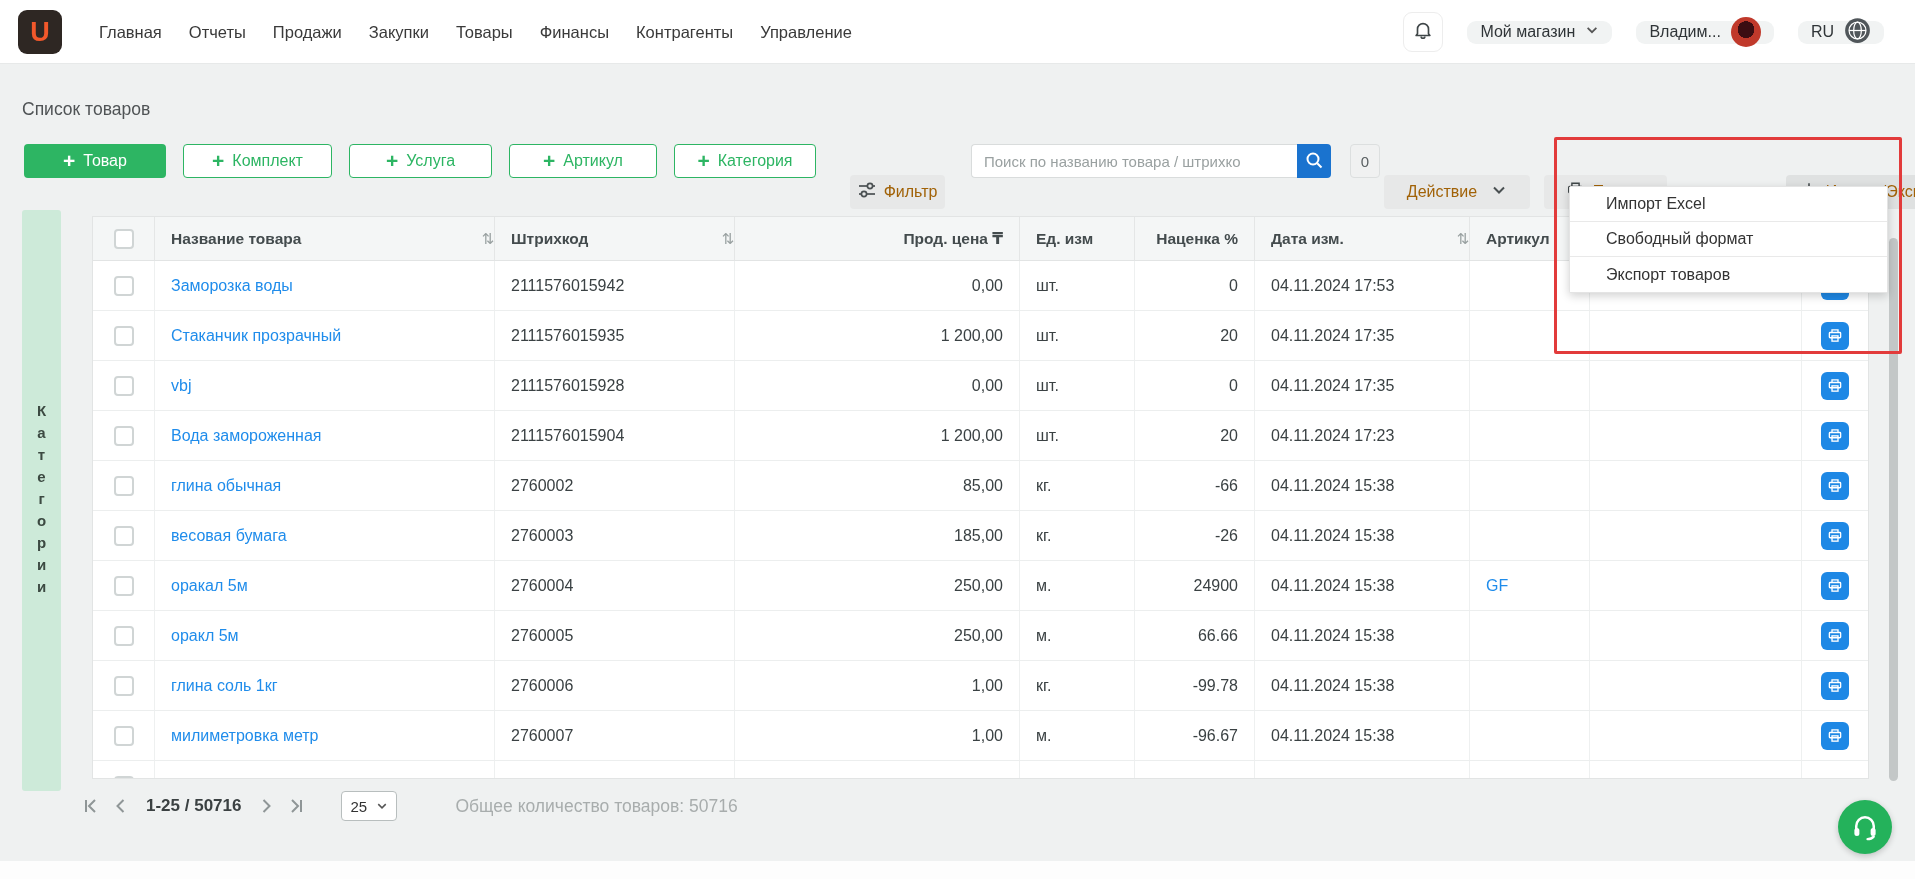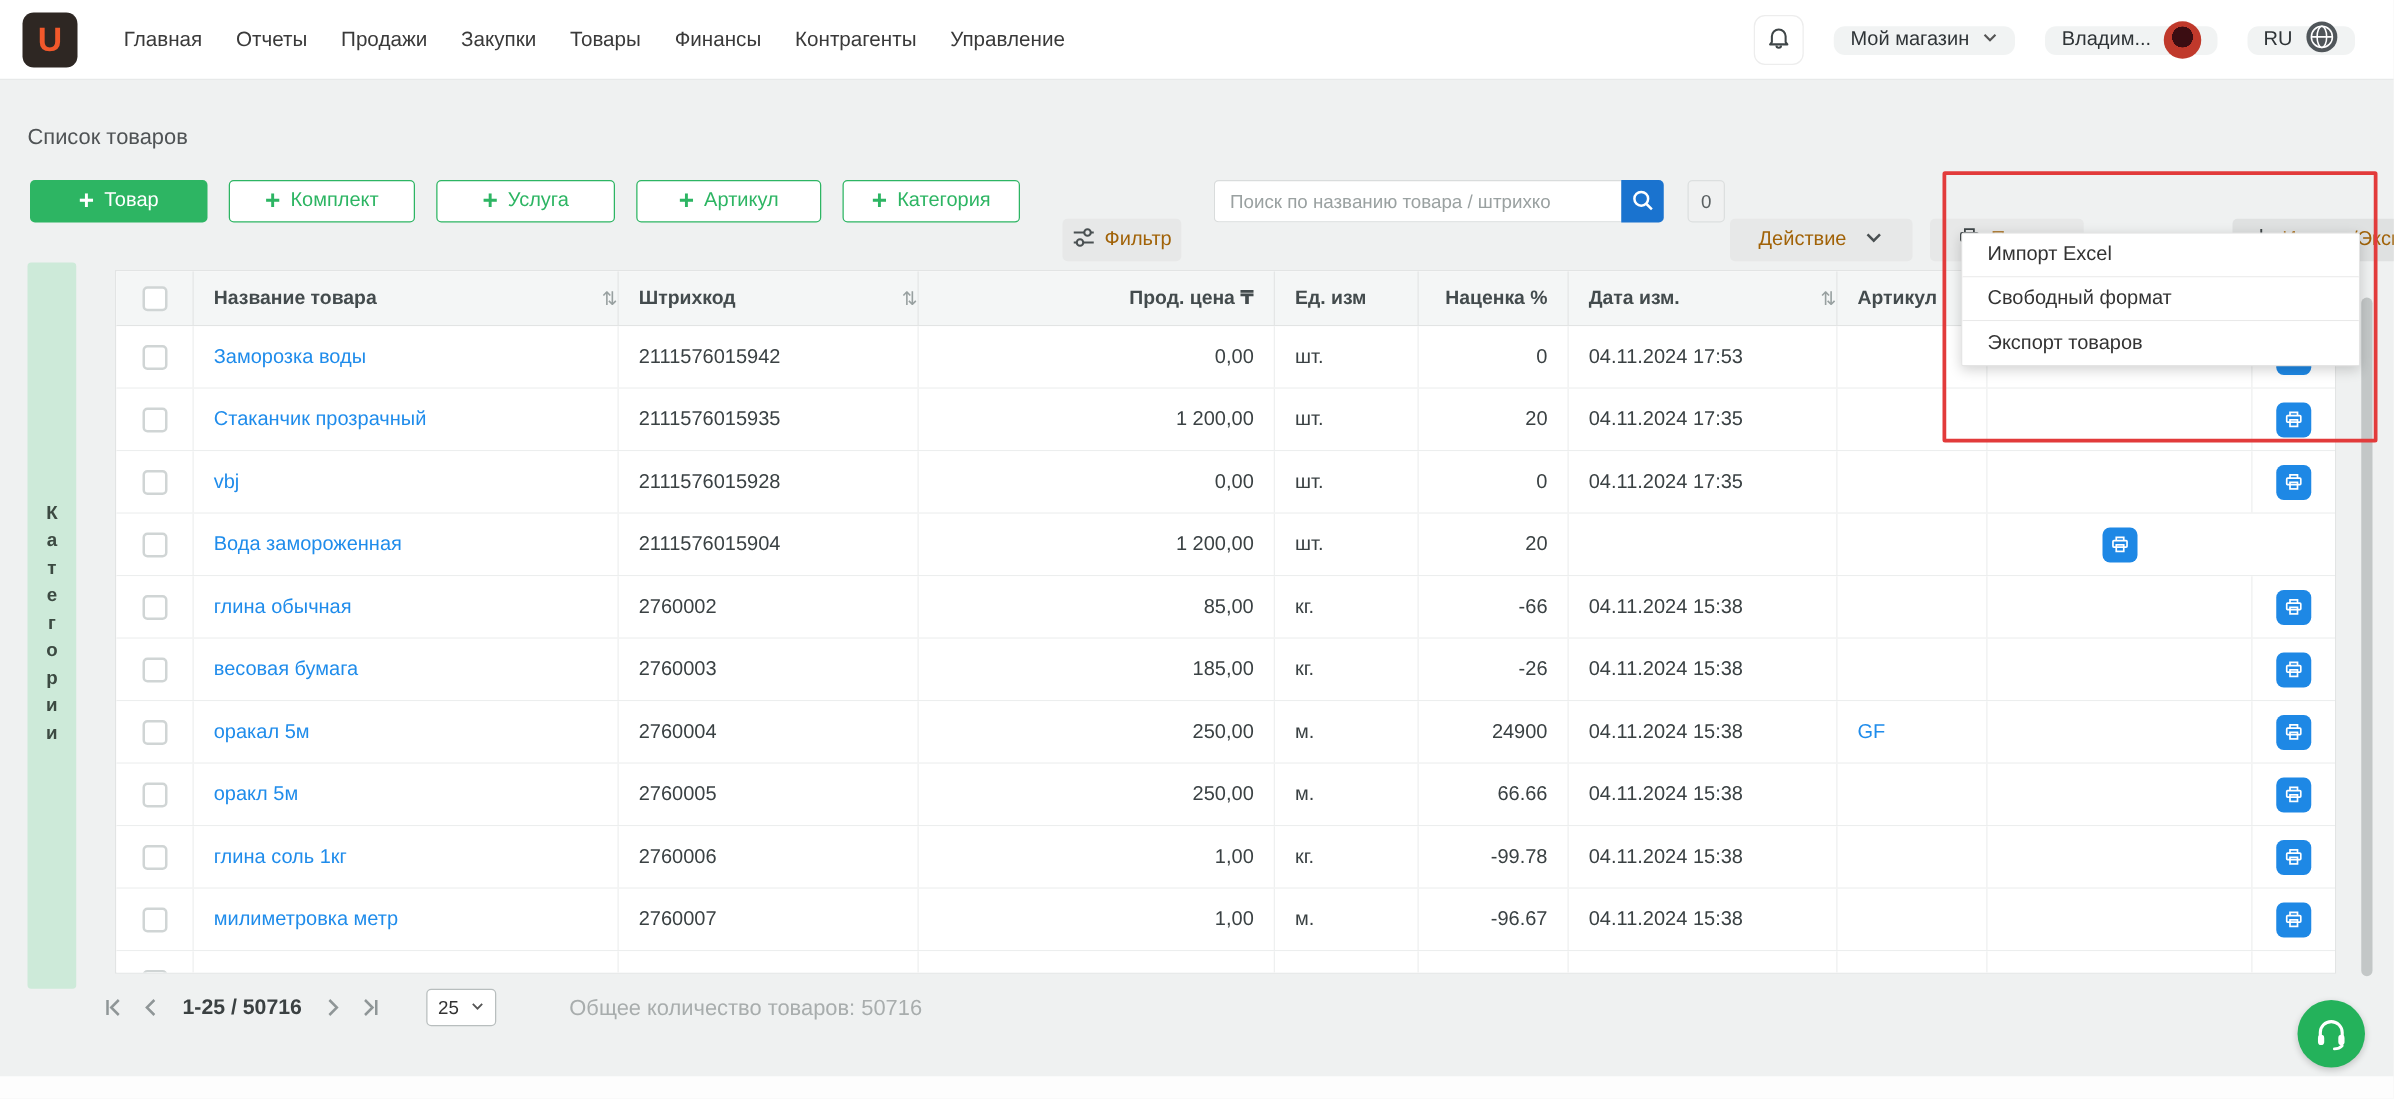--- a/index.html
+++ b/index.html
@@ -83,21 +83,21 @@
   
   .red-box {
     position:absolute; left:1554px; top:137px; width:348px; height:217px;
     border:3px solid #e23b3b; border-radius:2px; z-index:70; pointer-events:none;
   }
   .dropdown {
     position:absolute; left:1569px; top:186px; width:319px; background:#fff; z-index:60;
     border:1px solid #e4e4e4; border-radius:2px; box-shadow:0 3px 10px rgba(0,0,0,0.18);
   }
   .menu-item {
-    height:35px; display:flex; align-items:center; padding-left:20px;
+    height:35px; display:flex; align-items:center; padding-left:36px;
     font-size:16px; color:#333; border-bottom:1px solid #e9e9e9; cursor:pointer; background:#fff;
   }
   .menu-item:last-child { border-bottom:none; }
 
   
   .cat-strip {
     position:absolute; left:22px; top:210px; width:39px; height:581px;
     background:#cdead9; border-radius:3px; z-index:10; cursor:pointer;
     display:flex; align-items:center; justify-content:center;
   }
@@ -411,20 +411,21 @@
     <div class="td cb-cell">
       <span class="checkbox"></span>
     </div>
     <div class="td">
       <a class="link">Вода замороженная</a>
     </div>
     <div class="td">2111576015904</div>
     <div class="td ta-r">1 200,00</div>
     <div class="td">шт.</div>
     <div class="td ta-r">20</div>
+    <div class="td">04.11.2024 17:23</div>
     <div class="td">
       <a class="link"></a>
     </div>
     <div class="td"></div>
     <div class="td print-cell">
       <span class="print-btn">
         <svg width="16" height="15" viewBox="0 0 20 20" fill="none" stroke="#fff" stroke-width="1.8">
           <path d="M6 6V2.5h8V6"></path>
           <rect x="2.5" y="6" width="15" height="7" rx="1"></rect>
           <rect x="6" y="10.5" width="8" height="7"></rect>

